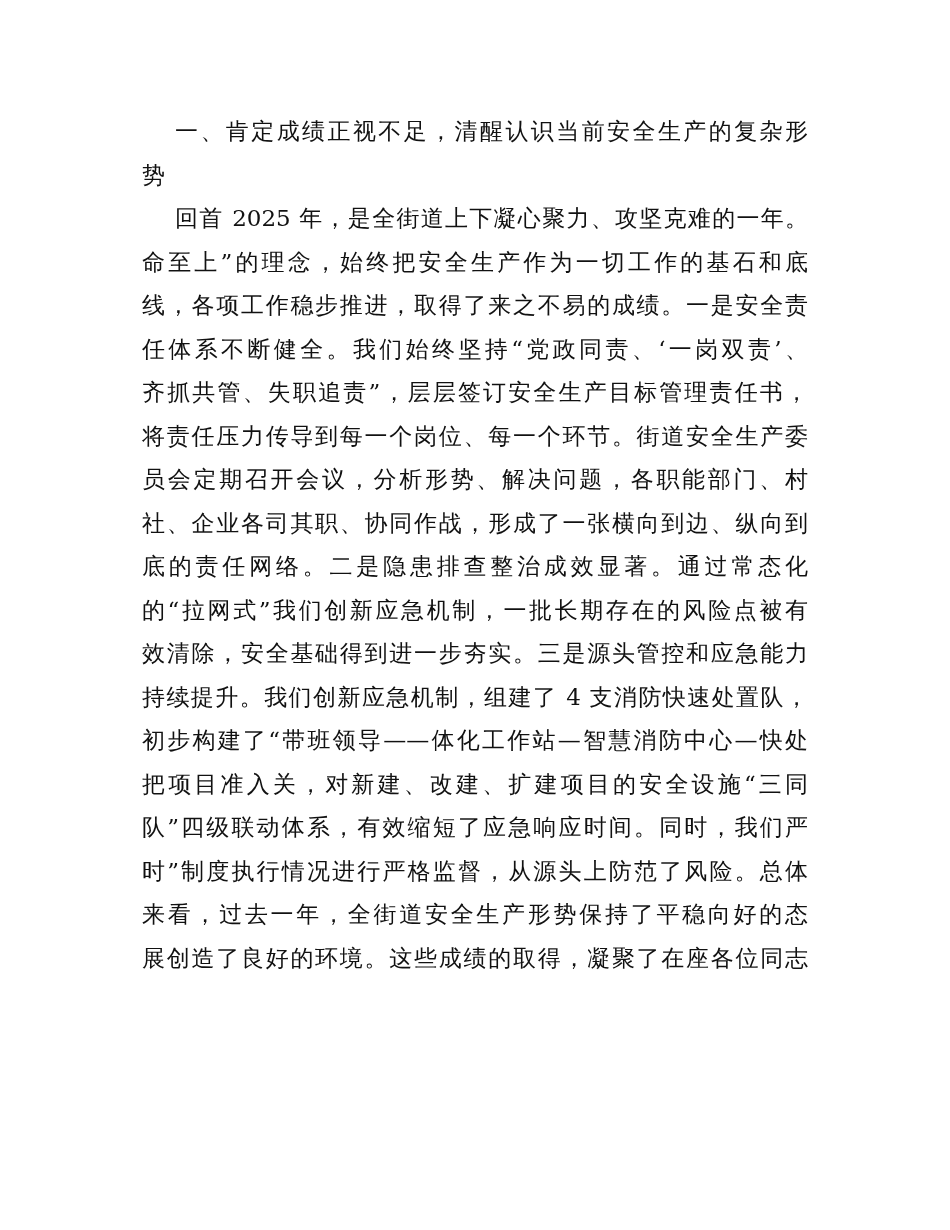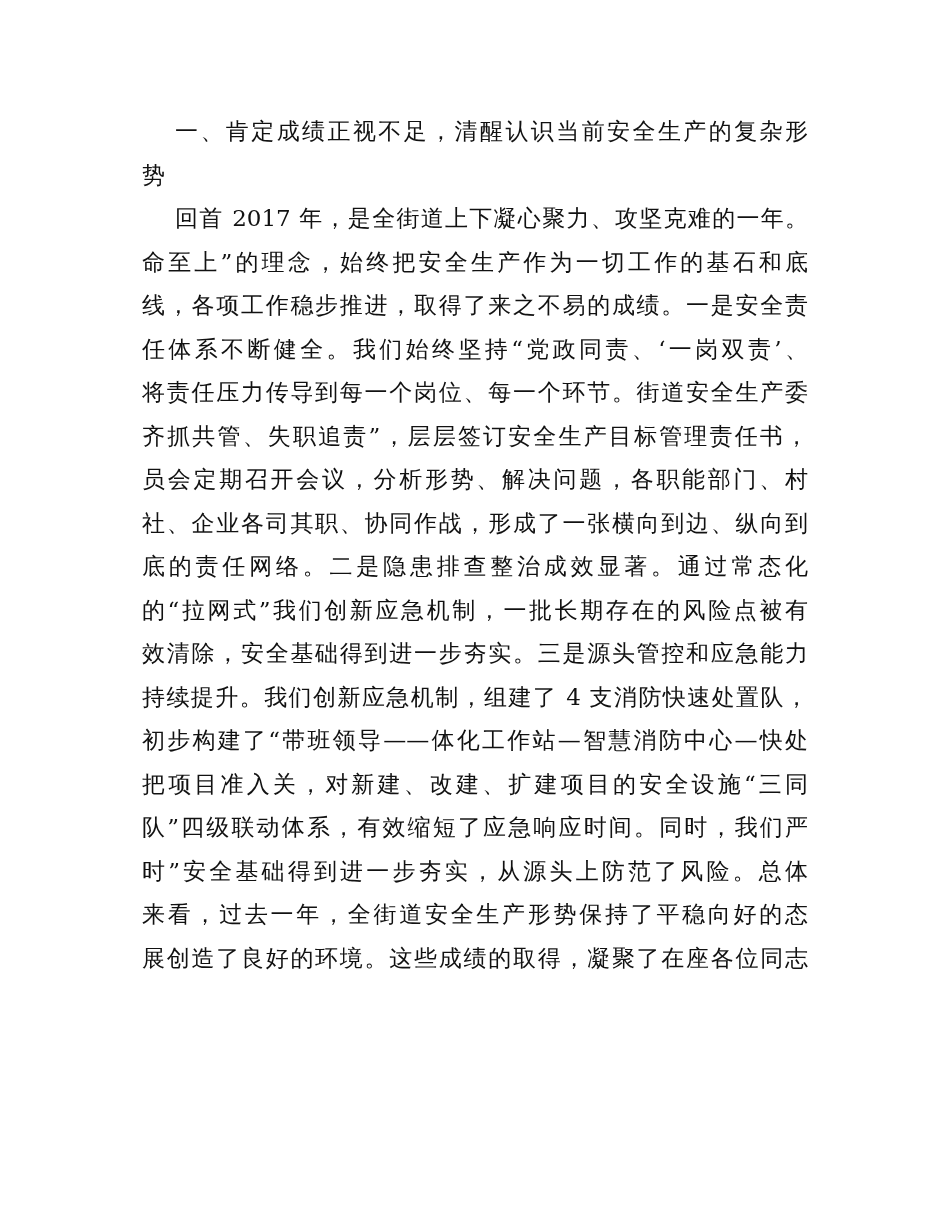--- a/index.html
+++ b/index.html
@@ -21,32 +21,32 @@
   .indent { padding-left:33px; width:633px; }
 </style>
 </head>
 <body>
 
 <div class="page">
   <div class="content">
     <div class="line indent">一、肯定成绩正视不足，清醒认识当前安全生产的复杂形</div>
     <div class="line last">势</div>
 
-    <div class="line indent">回首 2017 年，是全街道上下凝心聚力、攻坚克难的一年。</div>
+    <div class="line indent">回首 2025 年，是全街道上下凝心聚力、攻坚克难的一年。</div>
     <div class="line">命至上”的理念，始终把安全生产作为一切工作的基石和底</div>
     <div class="line">线，各项工作稳步推进，取得了来之不易的成绩。一是安全责</div>
     <div class="line">任体系不断健全。我们始终坚持“党政同责、‘一岗双责’、</div>
+    <div class="line">齐抓共管、失职追责”，层层签订安全生产目标管理责任书，</div>
     <div class="line">将责任压力传导到每一个岗位、每一个环节。街道安全生产委</div>
-    <div class="line">齐抓共管、失职追责”，层层签订安全生产目标管理责任书，</div>
     <div class="line">员会定期召开会议，分析形势、解决问题，各职能部门、村</div>
     <div class="line">社、企业各司其职、协同作战，形成了一张横向到边、纵向到</div>
     <div class="line">底的责任网络。二是隐患排查整治成效显著。通过常态化</div>
     <div class="line">的“拉网式”我们创新应急机制，一批长期存在的风险点被有</div>
     <div class="line">效清除，安全基础得到进一步夯实。三是源头管控和应急能力</div>
     <div class="line">持续提升。我们创新应急机制，组建了 4 支消防快速处置队，</div>
     <div class="line">初步构建了“带班领导——体化工作站—智慧消防中心—快处</div>
     <div class="line">把项目准入关，对新建、改建、扩建项目的安全设施“三同</div>
     <div class="line">队”四级联动体系，有效缩短了应急响应时间。同时，我们严</div>
-    <div class="line">时”安全基础得到进一步夯实，从源头上防范了风险。总体</div>
+    <div class="line">时”制度执行情况进行严格监督，从源头上防范了风险。总体</div>
     <div class="line">来看，过去一年，全街道安全生产形势保持了平稳向好的态</div>
     <div class="line">展创造了良好的环境。这些成绩的取得，凝聚了在座各位同志</div>
   </div>
 </div>
 
 </body></html>

